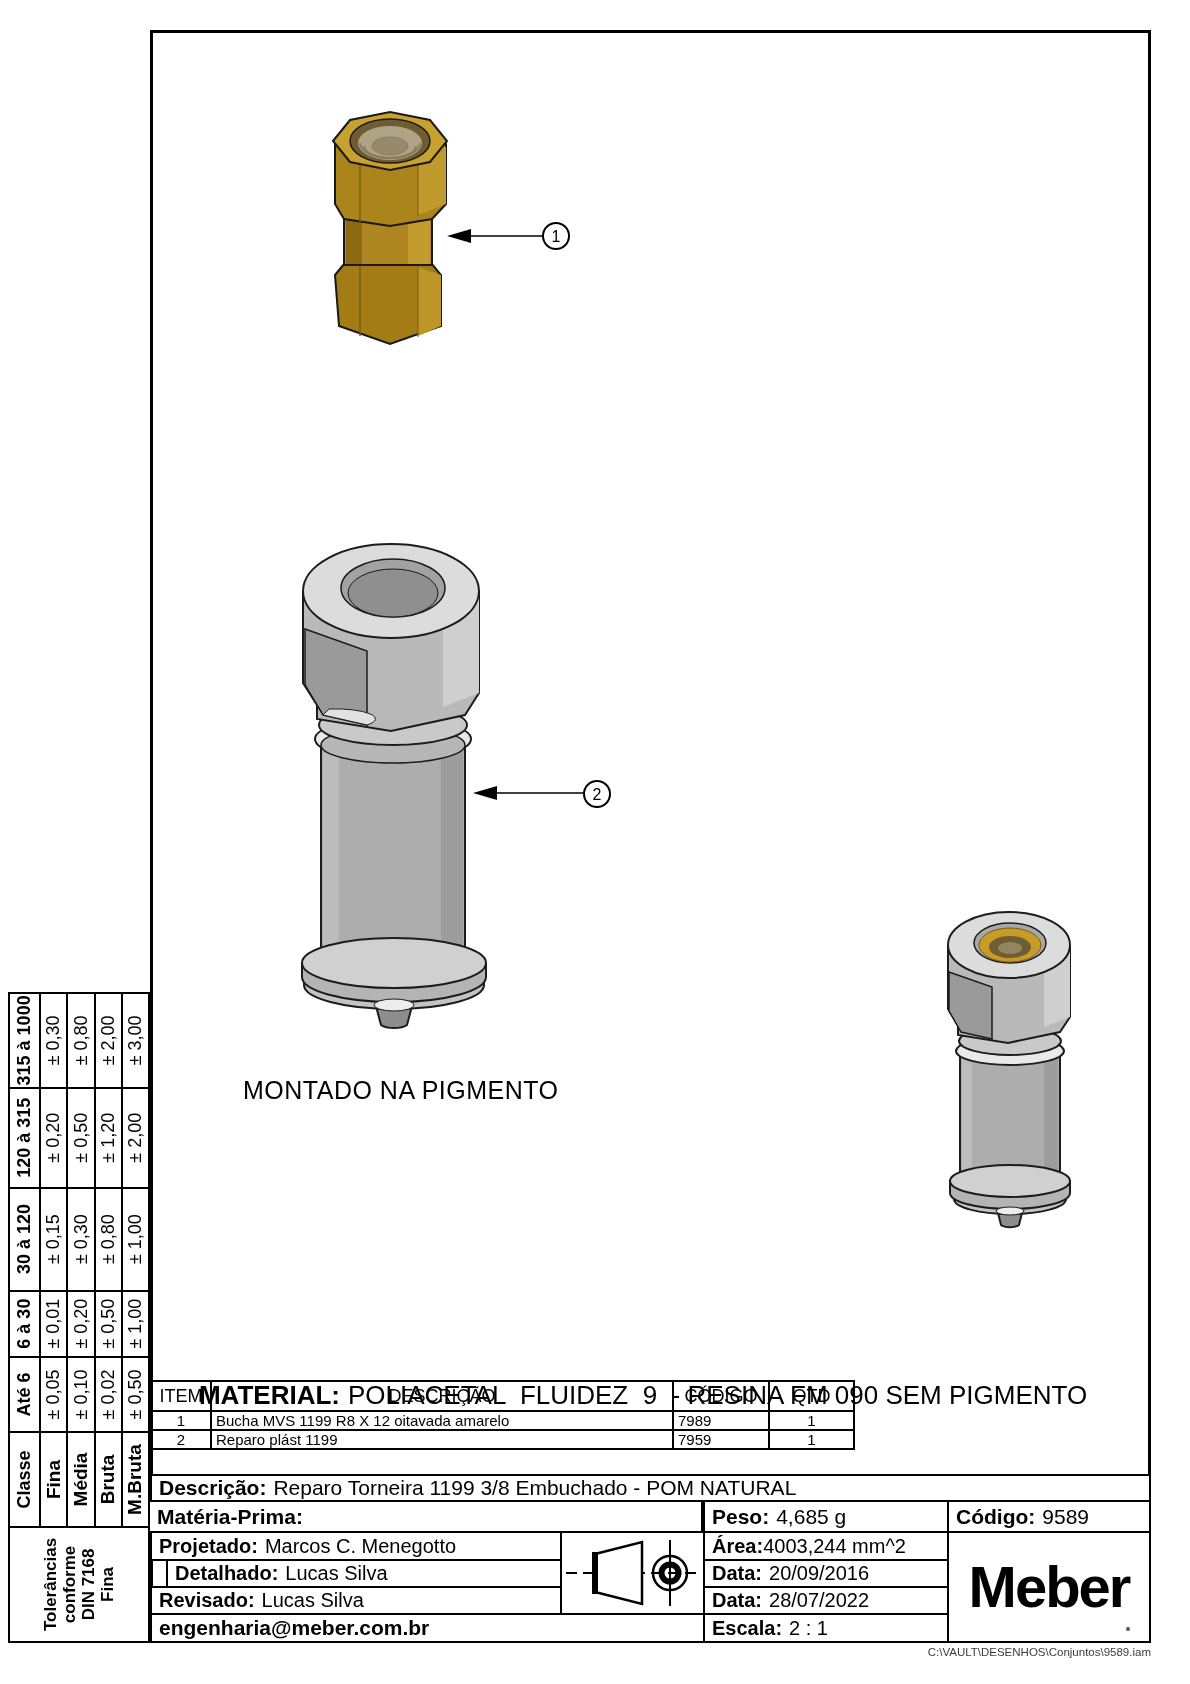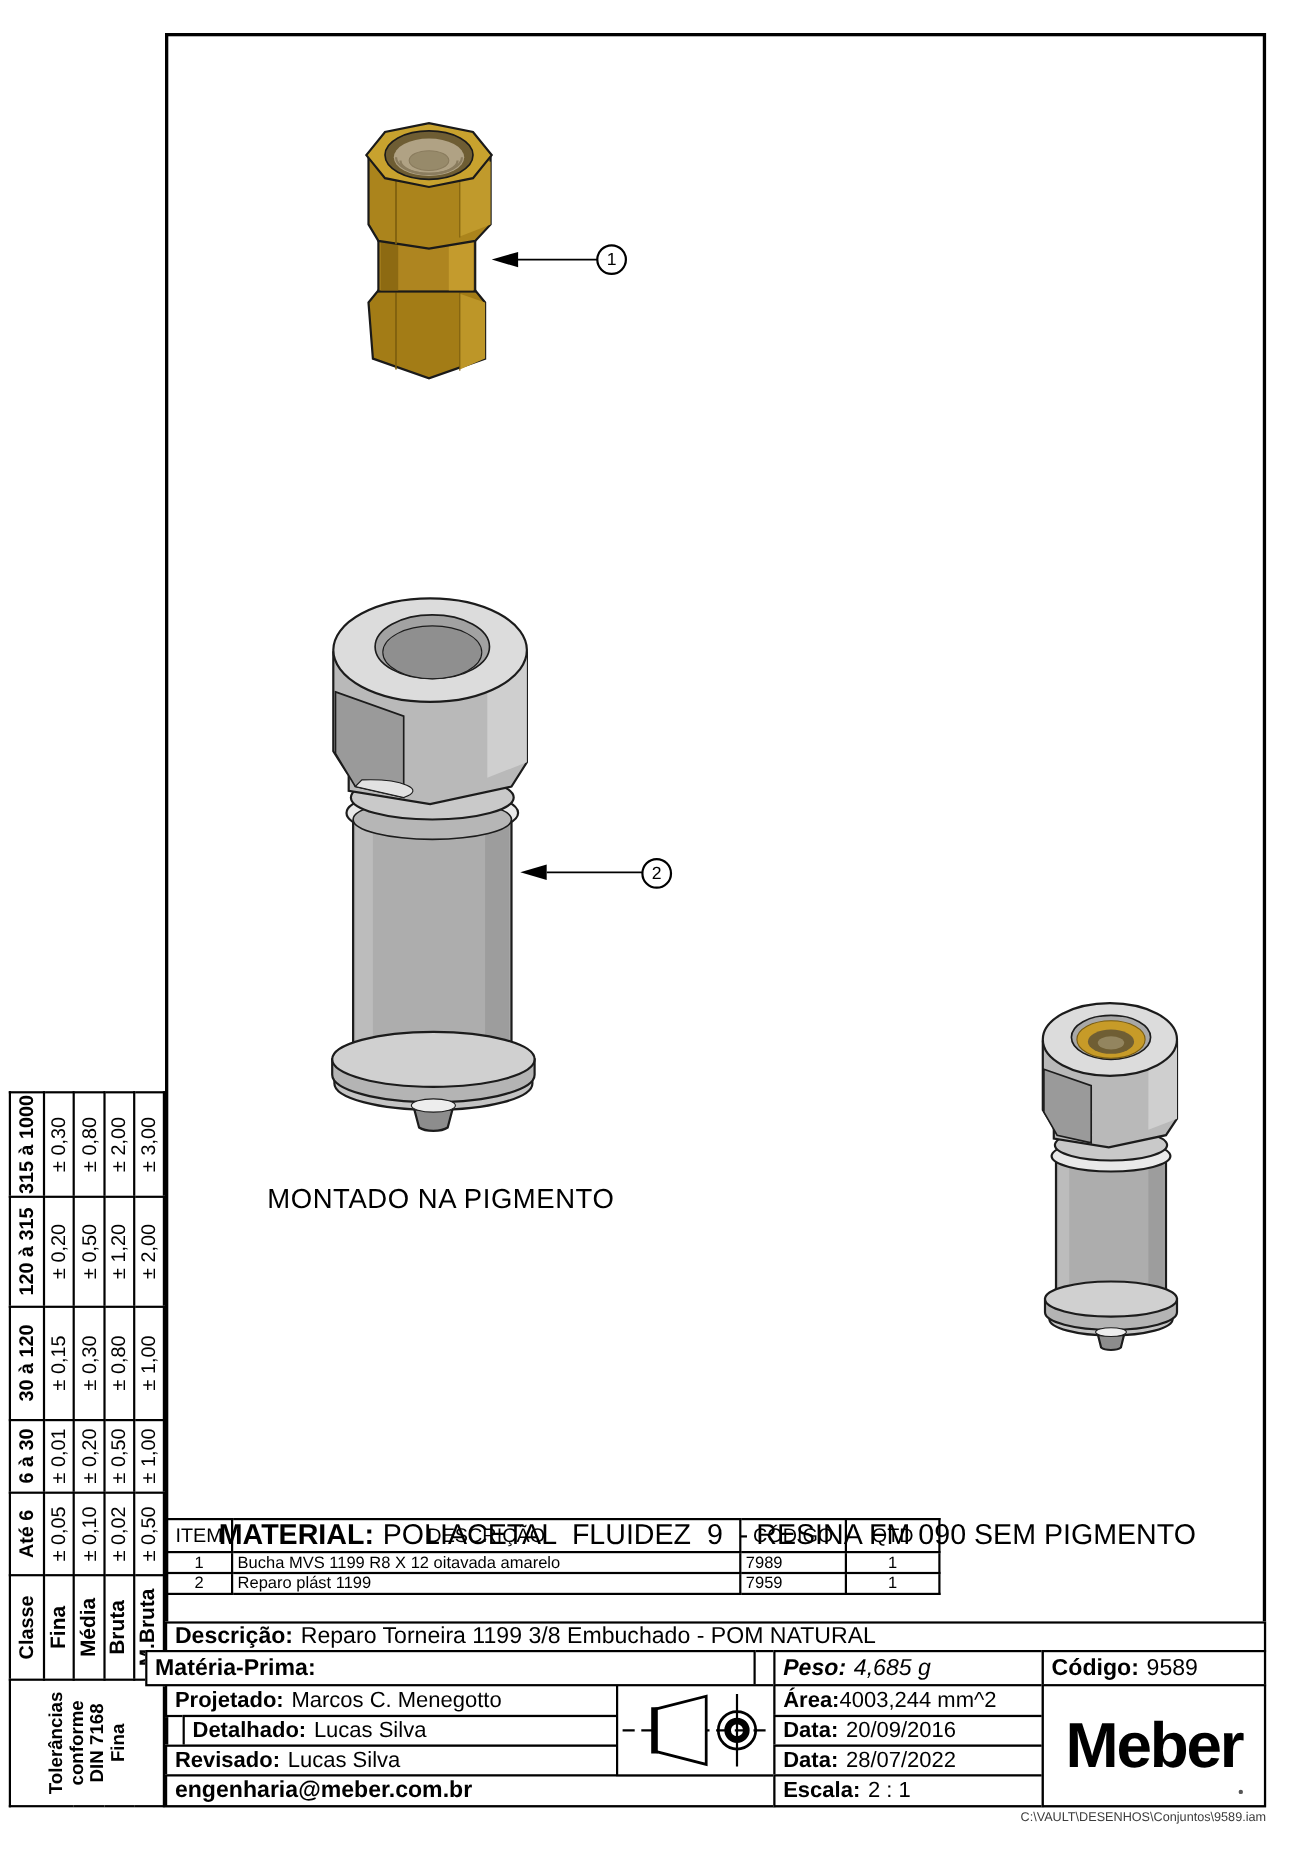--- a/index.html
+++ b/index.html
@@ -24,22 +24,22 @@
   .bom td{height:15px;font-size:15px;}
   .c{text-align:center;} .l{text-align:left;}
   
   .cell{border:2px solid #000;box-sizing:border-box;background:#fff;padding-left:7px;
         font-size:20px;white-space:nowrap;overflow:hidden;}
   .cell .lbl{font-weight:bold;margin-right:7px;}
   .cell .lbl0{font-weight:bold;margin-right:0;}
   .u{text-decoration:underline;}
   .notas   {left:150px;top:1450px;width:1001px;height:26px;line-height:22px;}
   .descr   {left:150px;top:1474px;width:1001px;height:28px;line-height:24px;font-size:21px;}
-  .matprima{left:132px;top:1500px;width:555px;height:33px;line-height:29px;font-size:21px;}
-  .peso    {left:703px;top:1500px;width:246px;height:33px;line-height:29px;font-size:21px;font-style:italic;}
+  .matprima{left:148px;top:1500px;width:555px;height:33px;line-height:29px;font-size:21px;}
+  .peso    {left:703px;top:1500px;width:246px;height:33px;line-height:29px;font-size:21px;}
   .codigo  {left:947px;top:1500px;width:204px;height:33px;line-height:29px;font-size:21px;}
   .proj    {left:150px;top:1531px;width:412px;height:30px;line-height:26px;}
   .detal   {left:166px;top:1559px;width:412px;height:29px;line-height:25px;}
   .revis   {left:150px;top:1586px;width:412px;height:29px;line-height:25px;}
   .email   {left:150px;top:1613px;width:555px;height:30px;line-height:26px;font-weight:bold;font-size:21px;}
   .symbcell{left:560px;top:1531px;width:145px;height:84px;padding:0;}
   .area    {left:703px;top:1531px;width:246px;height:30px;line-height:26px;}
   .data1   {left:703px;top:1559px;width:246px;height:29px;line-height:25px;}
   .data2   {left:703px;top:1586px;width:246px;height:29px;line-height:25px;}
   .escala  {left:703px;top:1613px;width:246px;height:30px;line-height:26px;}

